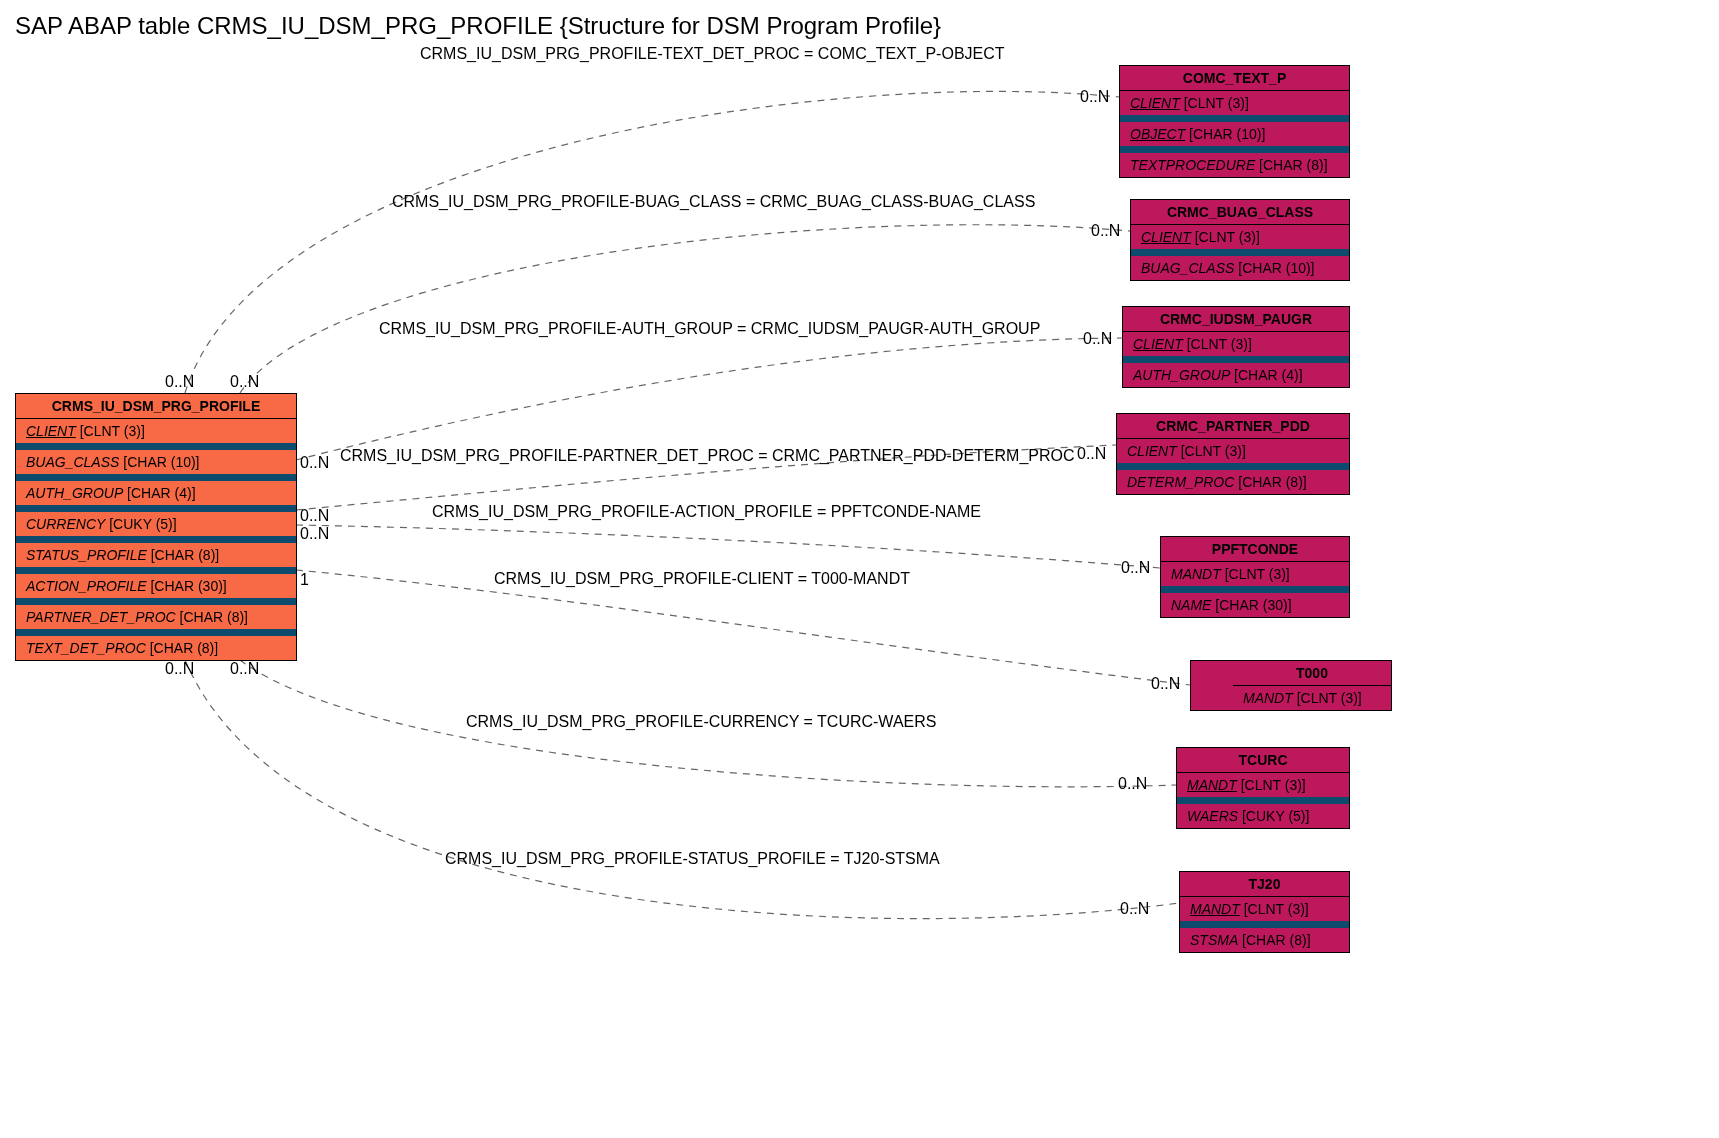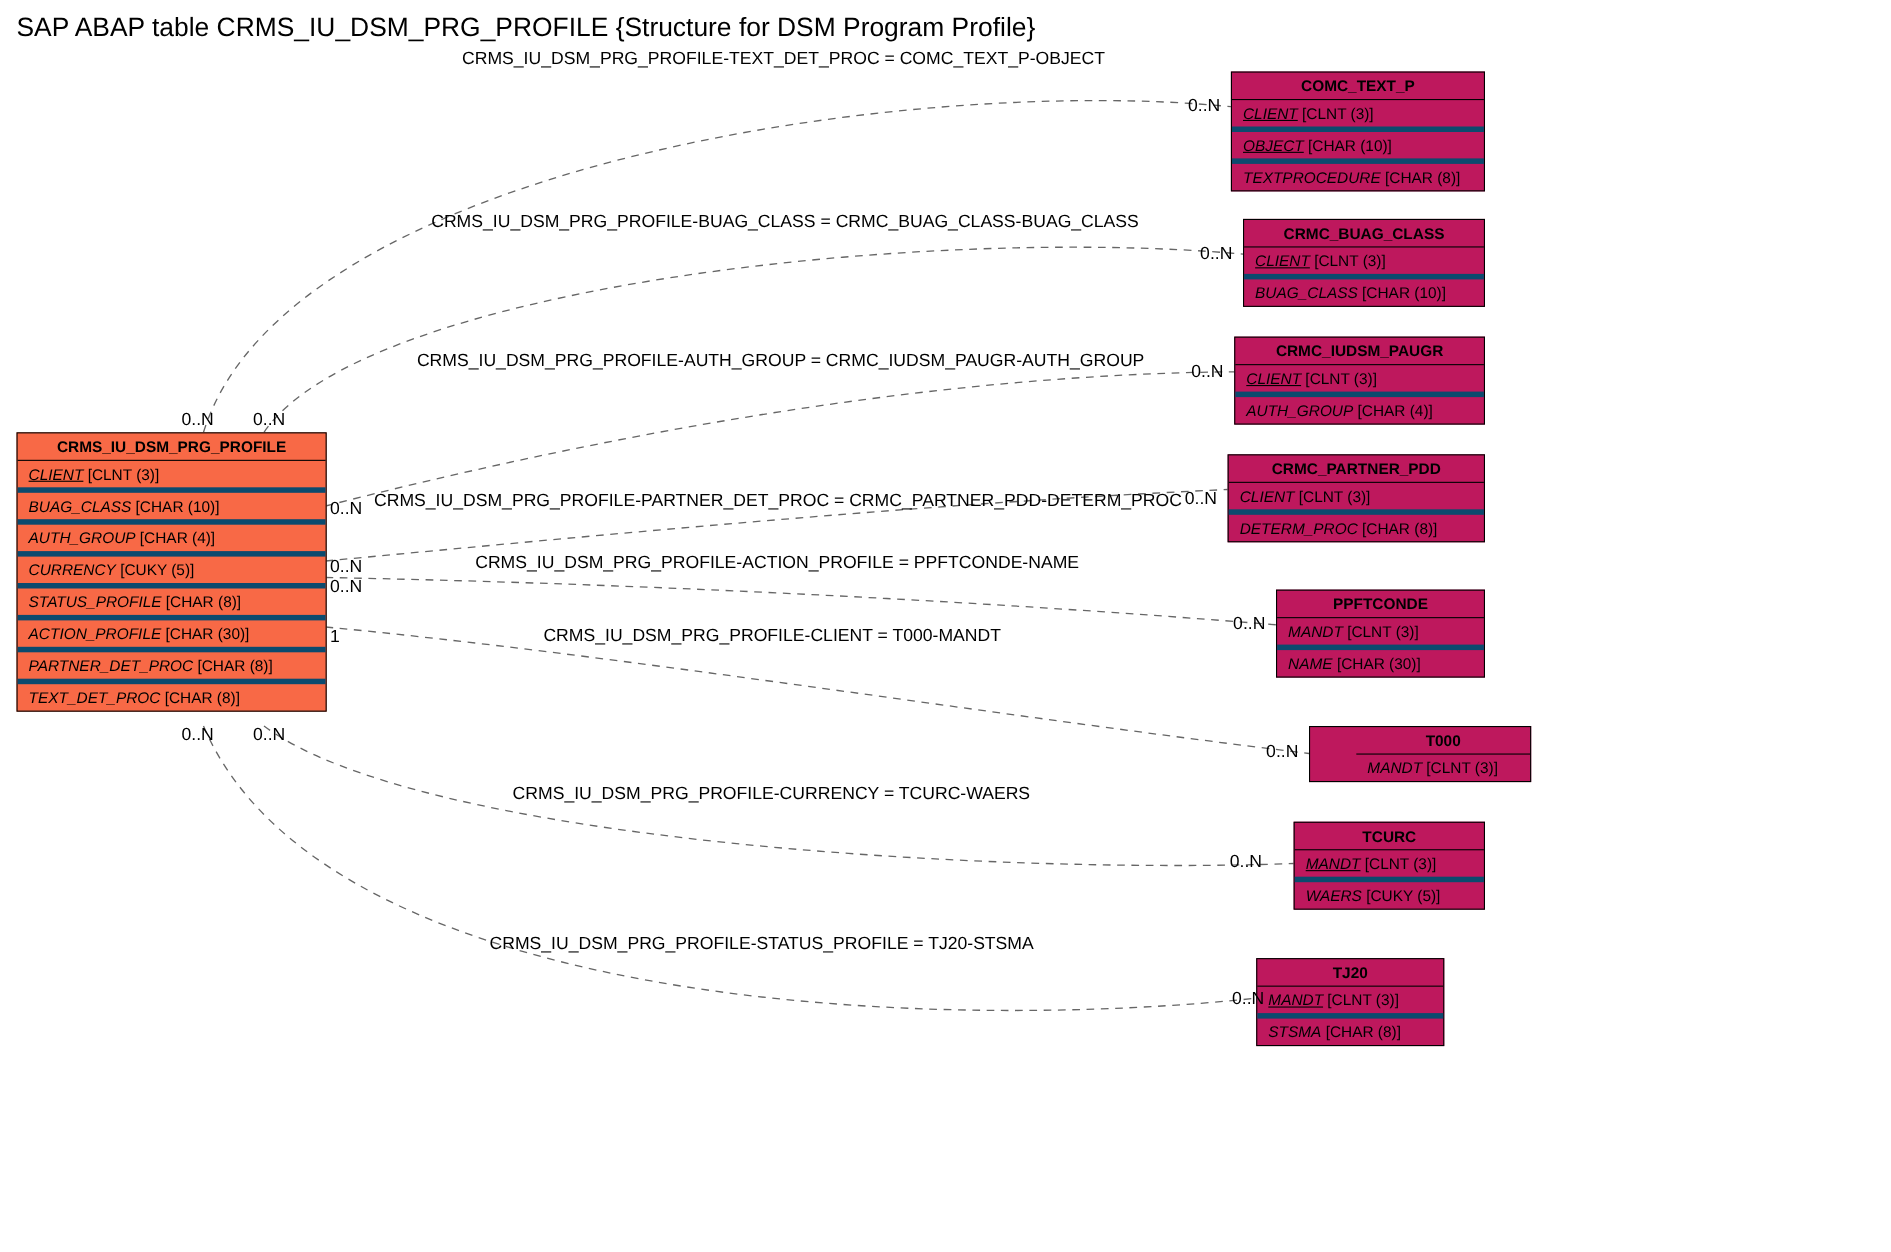--- a/index.html
+++ b/index.html
@@ -3,21 +3,21 @@
 <meta charset="utf-8">
 <style>
   html,body{margin:0;padding:0;background:#ffffff;font-family:Verdana,Geneva,sans-serif;font-size:14px;color:#000;}
   .stage{position:relative;width:1719px;height:1138px;}
   svg.connectors{position:absolute;left:0;top:0;width:1719px;height:1138px;pointer-events:none;}
   .page-title{position:absolute;left:15px;top:12px;font-size:24px;}
   .rel-label{position:absolute;font-size:16px;white-space:nowrap;text-align:right;}
   .card-label{position:absolute;font-size:16px;white-space:nowrap;}
   .entity{position:absolute;border:1px solid #000;}
   .entity .hdr{font-weight:bold;text-align:center;padding:4px 10px;border-bottom:1px solid #000;}
-  .entity .row{padding:4px 10px;border-bottom:5px solid #0c4a6e;white-space:nowrap;}
+  .entity .row{padding:4px 10px;border-bottom:7px solid #0c4a6e;white-space:nowrap;}
   .entity .row:last-child{border-bottom:none;}
   .entity .fname{font-style:italic;}
   .entity .key{text-decoration:underline;}
   .src-entity{background:#f86946;}
   .tgt-entity{background:#be185d;}
 </style>
 </head>
 <body>
 <div class="stage">
 
@@ -74,21 +74,21 @@
     </div>
     <div class="entity tgt-entity" style="left: 1190px; top: 660px; width: 158px; padding-left: 42px;">
       <div class="hdr">T000</div>
       <div class="row"><span class="fname">MANDT</span> [CLNT (3)]</div>
     </div>
     <div class="entity tgt-entity" style="left: 1176px; top: 747px; width: 172px;">
       <div class="hdr">TCURC</div>
       <div class="row"><span class="fname key">MANDT</span> [CLNT (3)]</div>
       <div class="row"><span class="fname">WAERS</span> [CUKY (5)]</div>
     </div>
-    <div class="entity tgt-entity" style="left: 1142px; top: 871px; width: 169px;">
+    <div class="entity tgt-entity" style="left: 1179px; top: 871px; width: 169px;">
       <div class="hdr">TJ20</div>
       <div class="row"><span class="fname key">MANDT</span> [CLNT (3)]</div>
       <div class="row"><span class="fname">STSMA</span> [CHAR (8)]</div>
     </div>
     <div class="rel-label" style="left: 420px; top: 45px;">CRMS_IU_DSM_PRG_PROFILE-TEXT_DET_PROC = COMC_TEXT_P-OBJECT</div>
     <div class="rel-label" style="left: 392px; top: 193px;">CRMS_IU_DSM_PRG_PROFILE-BUAG_CLASS = CRMC_BUAG_CLASS-BUAG_CLASS</div>
     <div class="rel-label" style="left: 379px; top: 320px;">CRMS_IU_DSM_PRG_PROFILE-AUTH_GROUP = CRMC_IUDSM_PAUGR-AUTH_GROUP</div>
     <div class="rel-label" style="left: 340px; top: 447px;">CRMS_IU_DSM_PRG_PROFILE-PARTNER_DET_PROC = CRMC_PARTNER_PDD-DETERM_PROC</div>
     <div class="rel-label" style="left: 432px; top: 503px;">CRMS_IU_DSM_PRG_PROFILE-ACTION_PROFILE = PPFTCONDE-NAME</div>
     <div class="rel-label" style="left: 494px; top: 570px;">CRMS_IU_DSM_PRG_PROFILE-CLIENT = T000-MANDT</div>

